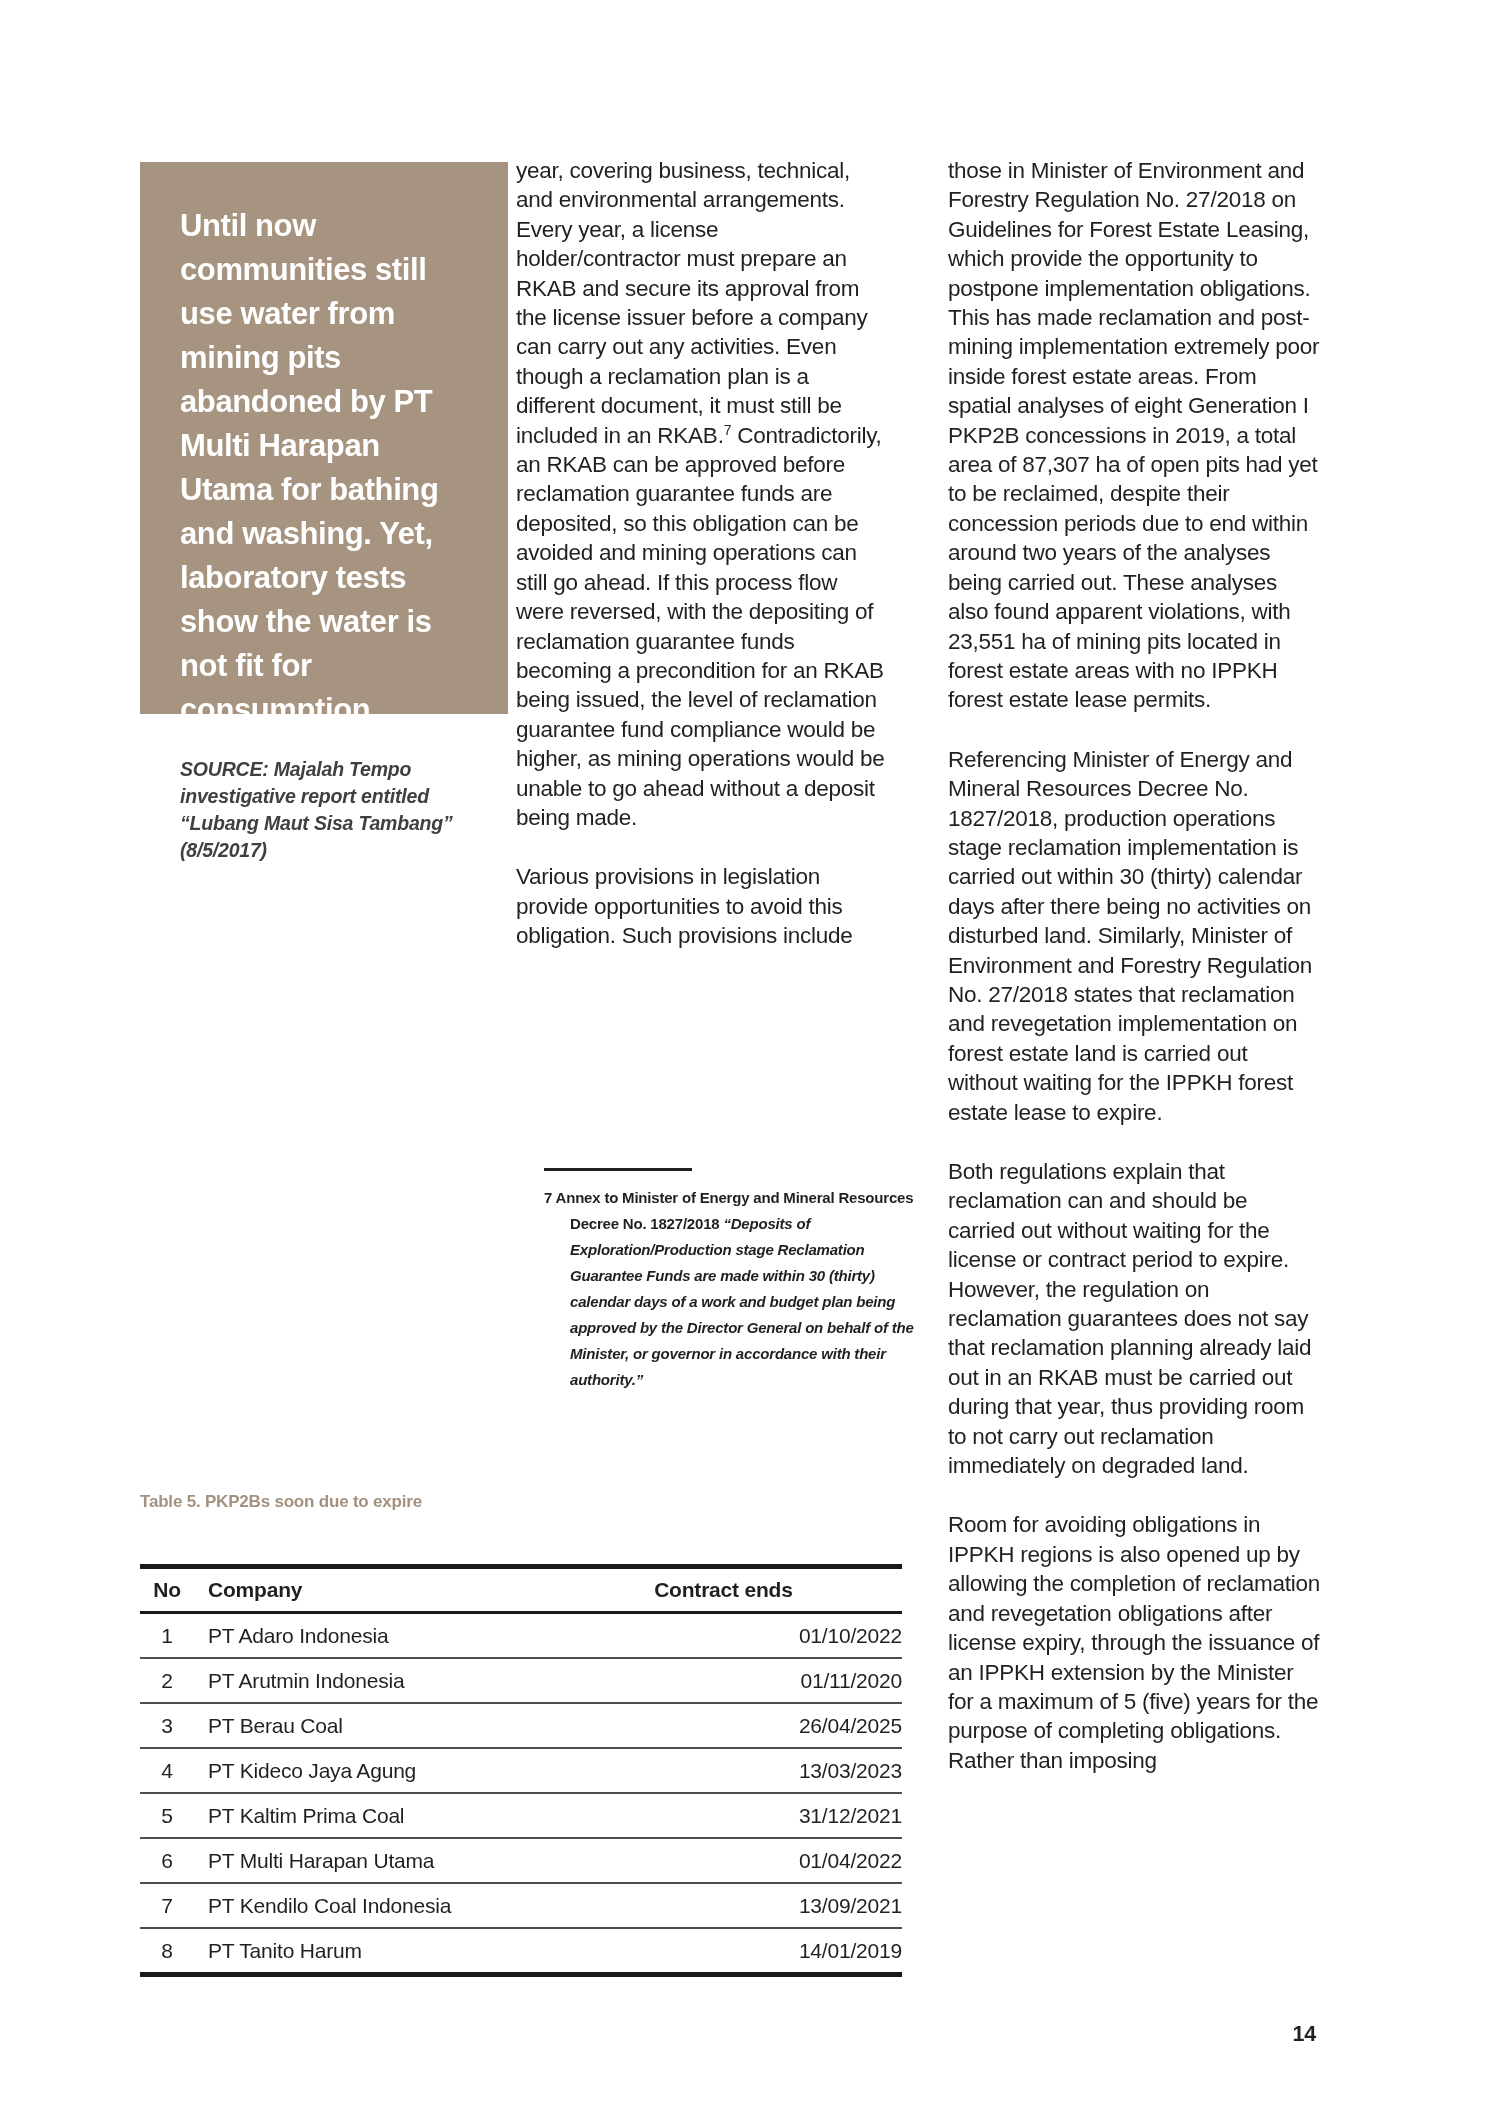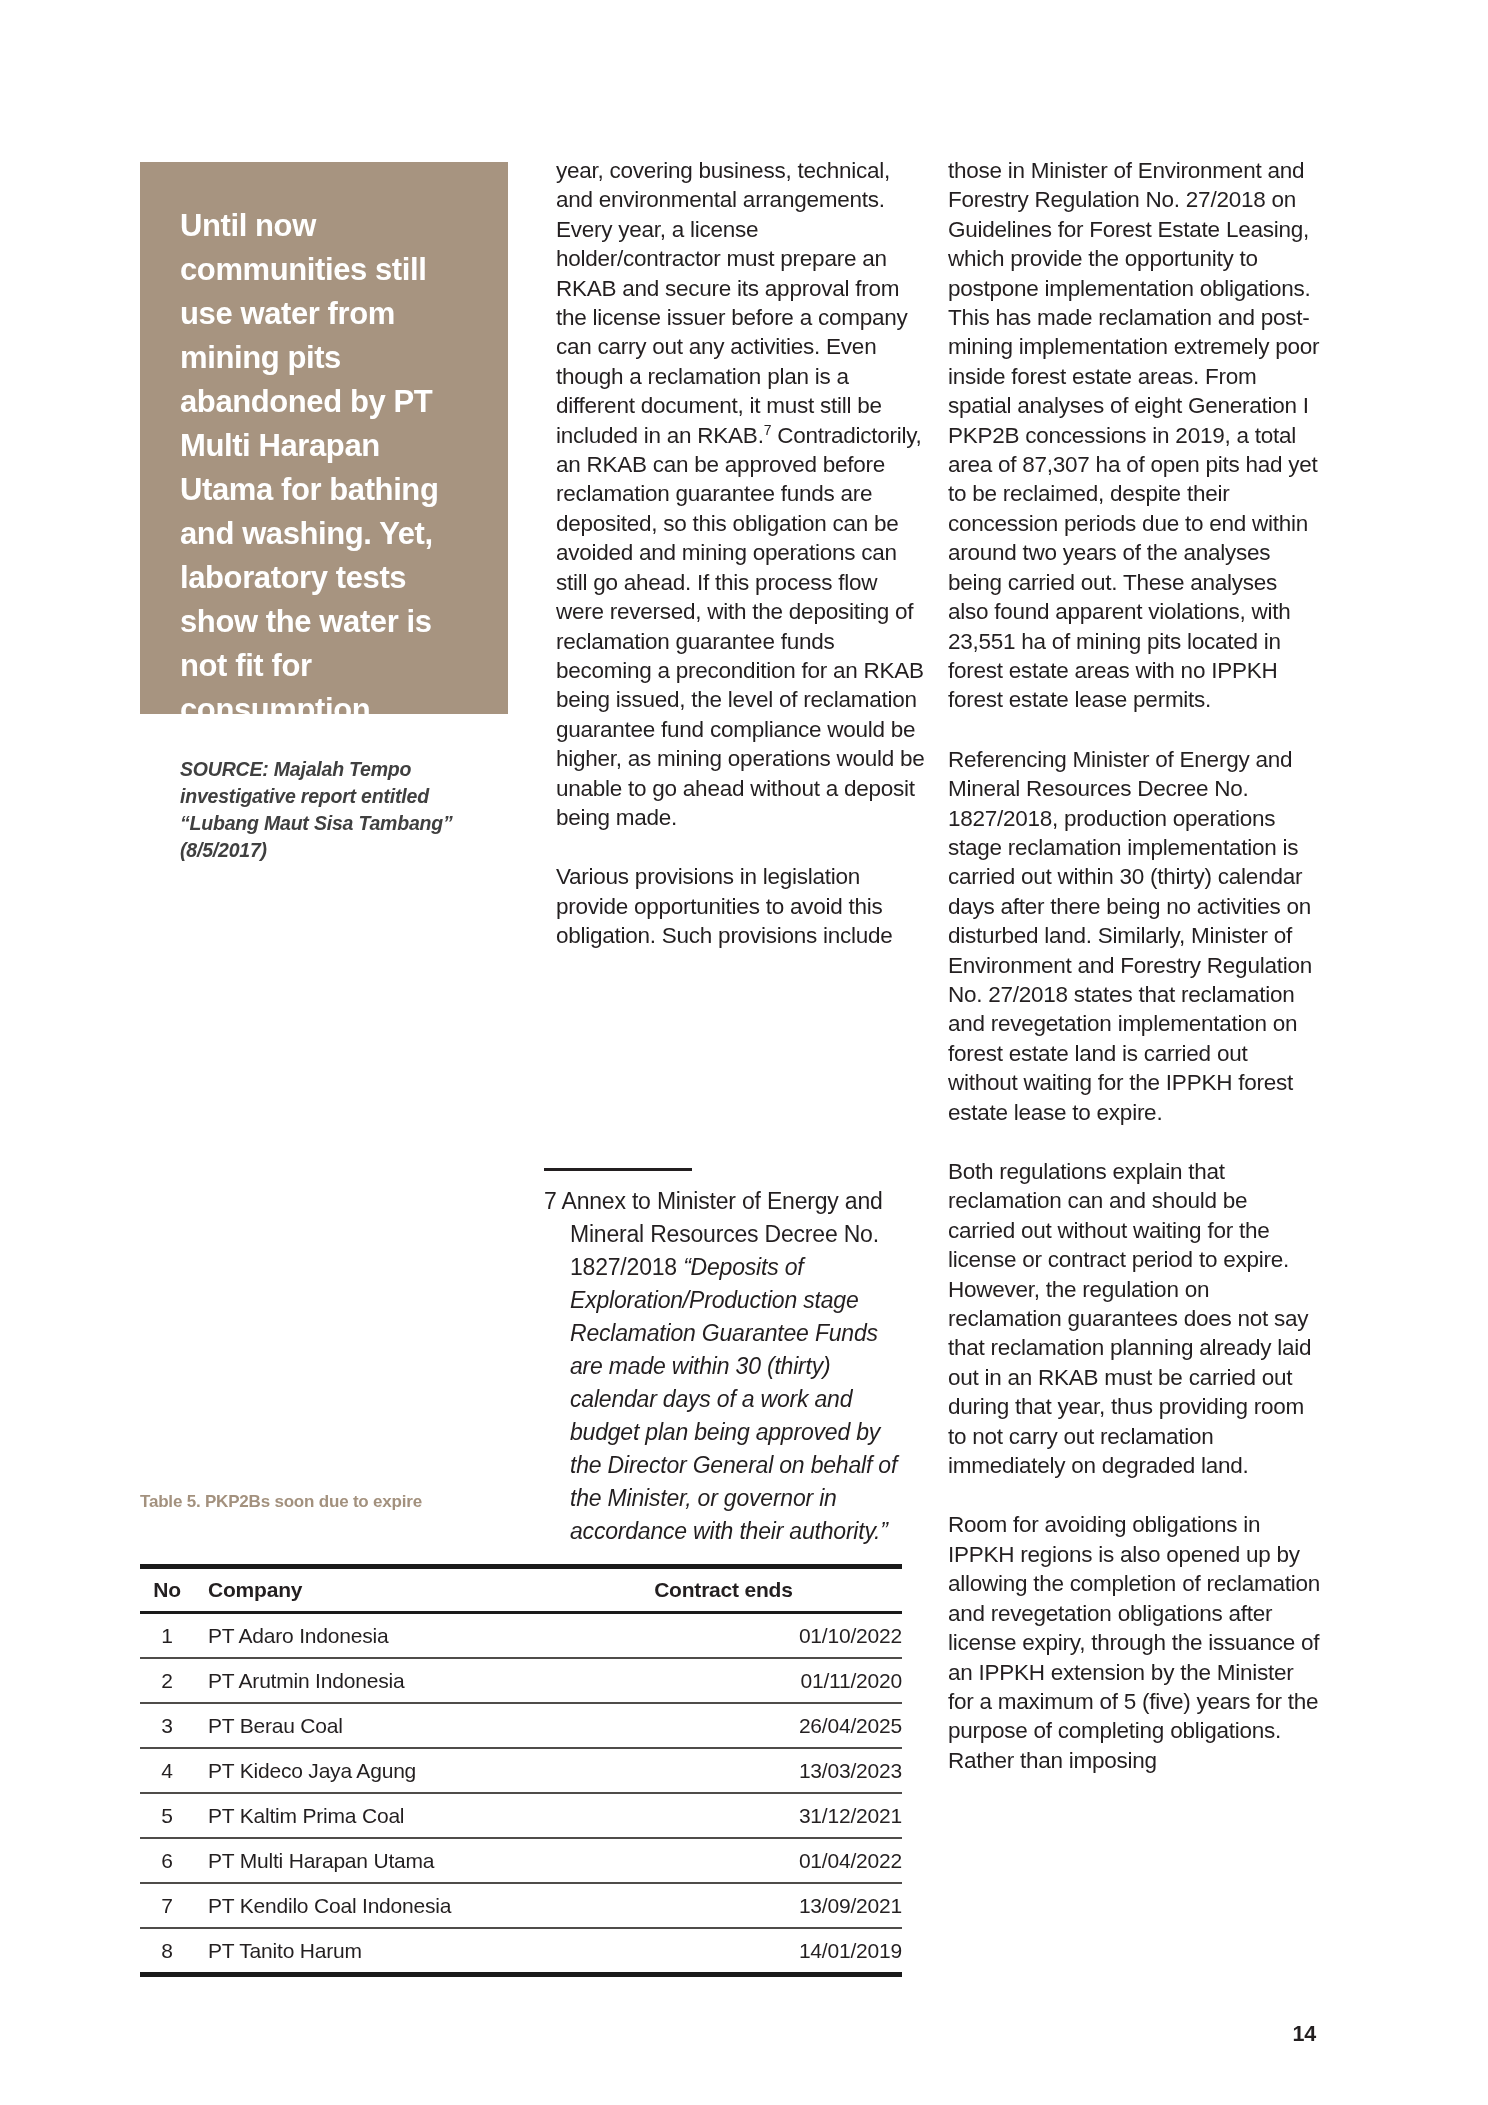--- a/index.html
+++ b/index.html
@@ -41,41 +41,41 @@
 
   
   .bodycol {
     position: absolute;
     top: 156px;
     width: 372px;
     font-size: 22.5px;
     line-height: 29.4px;
     letter-spacing: -0.25px;
   }
-  .col-middle { left: 556px; }
+  .col-middle { left: 516px; }
   .col-right  { left: 948px; }
   .bodycol p { margin: 0 0 30px 0; }
   .bodycol p:last-child { margin-bottom: 0; }
   sup.fn-marker { font-size: 14px; line-height: 0; vertical-align: super; }
 
   
   .footnote {
     position: absolute;
     left: 544px; top: 1168px;
     width: 372px;
   }
   .footnote-rule {
     width: 148px; height: 0;
     border-top: 3px solid #231f20;
     margin-bottom: 14px;
   }
   .footnote-text {
-    font-size: 23px;
-    font-weight: normal;
-    line-height: 33px;
+    font-size: 15px;
+    font-weight: bold;
+    line-height: 26px;
     letter-spacing: -0.2px;
     padding-left: 26px;
     text-indent: -26px;
   }
   .footnote-text .fn-quote { font-style: italic; }
 
   
   .table-title {
     position: absolute;
     left: 140px; top: 1492px;

